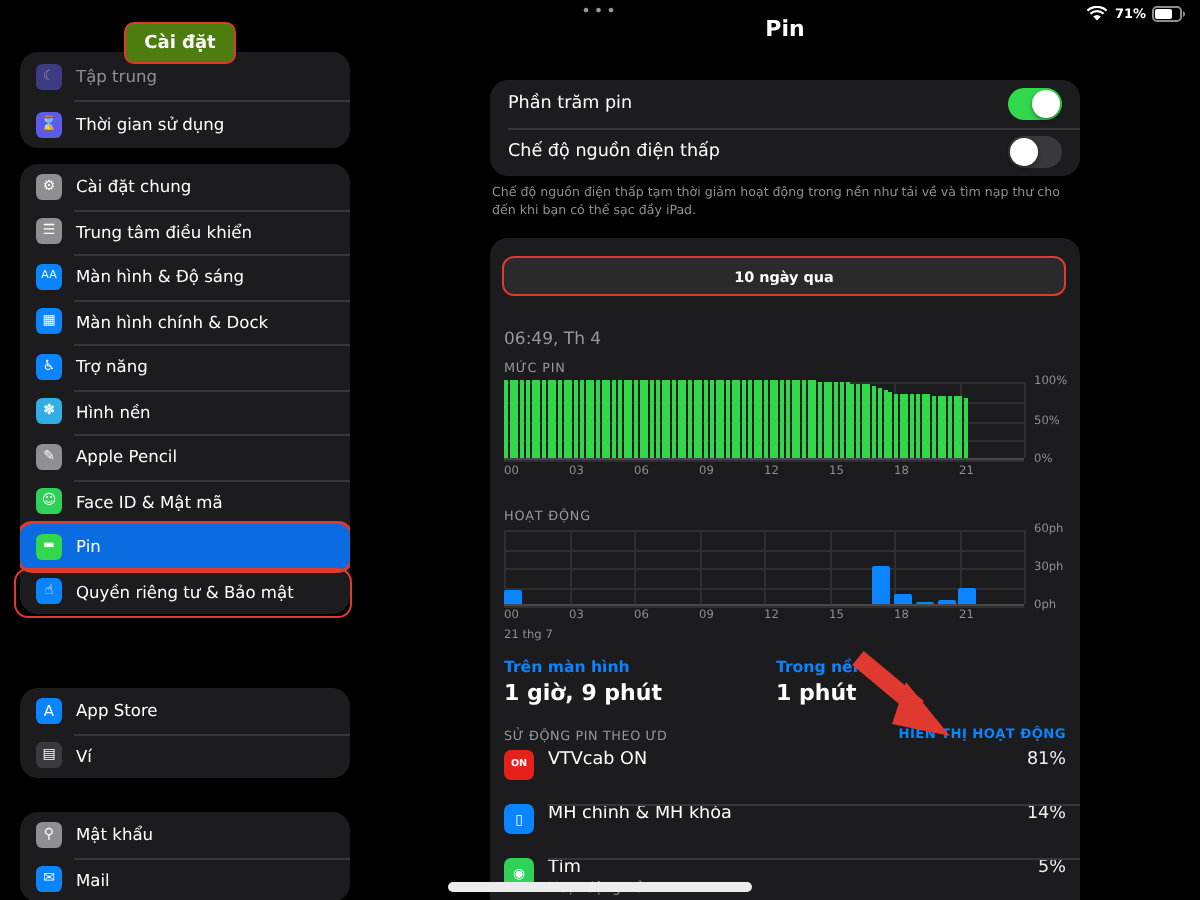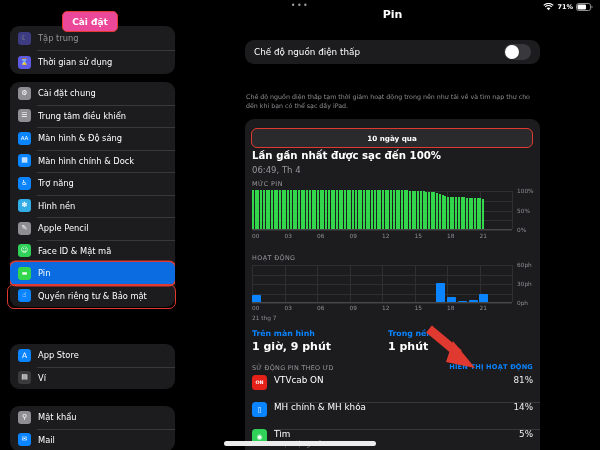--- a/index.html
+++ b/index.html
@@ -9,21 +9,21 @@
   #screen { position:relative; width:600px; height:450px; background:#000; }
 
   
   .status-left { left:8px; top:3px; font-size:6.5px; color:#fff; font-weight:bold; letter-spacing:.2px; }
   .status-left .date { color:#e8e8e8; font-weight:bold; margin-left:5px; }
   .status-right { right:7px; top:3px; display:flex; align-items:center; gap:3px;text-align:center; }
   .status-right .pct { font-size:6.5px; font-weight:bold; color:#fff; }
   .more-dots { left:287px; top:1px; width:26px; text-align:center; color:#98989d; font-size:8px; letter-spacing:1.5px; }
 
   
-  .settings-pill { left:62px; top:11px; width:56px; height:21px; background:#ec4899;
+  .settings-pill { left:62px; top:11px; width:56px; height:21px; background:#4d7c0f;
     border:1.5px solid #e0392f; border-radius:5px; display:flex; align-items:center;
     justify-content:center; font-size:9px; font-weight:bold; z-index:30; }
   .sb-group { left:10px; width:165px; background:#1c1c1e; border-radius:9px; overflow:hidden; }
   .sb-row { position:relative; height:22.5px; display:flex; align-items:center; padding-left:8px; }
   .sb-row.sel { background:#0a6ce0; }
   .sb-row.dim > * { opacity:.5; }
   .sb-row.annotated { box-shadow:0 0 0 1.5px #e0392f; border-radius:6px; z-index:5; }
   .sb-row + .sb-row::before { content:""; position:absolute; left:27px; right:0; top:0; height:1px; background:#38383a; }
   .sb-row.sel::before, .sb-row.sel + .sb-row::before { display:none; }
   .app-icon { width:13px; height:13px; border-radius:3.2px; flex:0 0 auto; display:flex;
@@ -174,33 +174,38 @@
           <div class="sb-label">Mail</div>
         </div>
       </div>
     </div>
   <div class="abs pin-annotation"></div>
 
   <div class="abs page-title">Pin</div>
 
   <div class="abs card" id="toggles-card" style="top:40px;">
       <div class="tg-row">
+        <div class="tg-label">Phần trăm pin</div>
+        <div class="toggle on">
+          <div class="knob"></div>
+        </div>
+      </div>
+      <div class="tg-row">
         <div class="tg-label">Chế độ nguồn điện thấp</div>
         <div class="toggle off">
           <div class="knob"></div>
         </div>
       </div>
     </div>
   <div class="abs footnote">Chế độ nguồn điện thấp tạm thời giảm hoạt động trong nền như tải về và tìm nạp thư cho đến khi bạn có thể sạc đầy iPad.</div>
 
   <div class="abs card" id="battery-card">
     <div class="seg-wrap" id="seg-wrap">
         <div class="seg">10 ngày qua</div>
       </div>
-    <div class="charged-title">Lần gần nhất được sạc đến 100%</div>
     <div class="charged-time">06:49, Th 4</div>
 
     <div class="chart-h" style="top:61px;">MỨC PIN</div>
     <div class="plot" id="plot1" style="top:72px; height:39px;">
         <div class="gl-h" style="top: 0px;"></div>
         <div class="gl-h" style="top: 9.75px;"></div>
         <div class="gl-h" style="top: 19.5px;"></div>
         <div class="gl-h" style="top: 29.25px;"></div>
         <div class="gl-h" style="top: 39px;"></div>
         <div class="gl-v" style="left: 0px;"></div>

